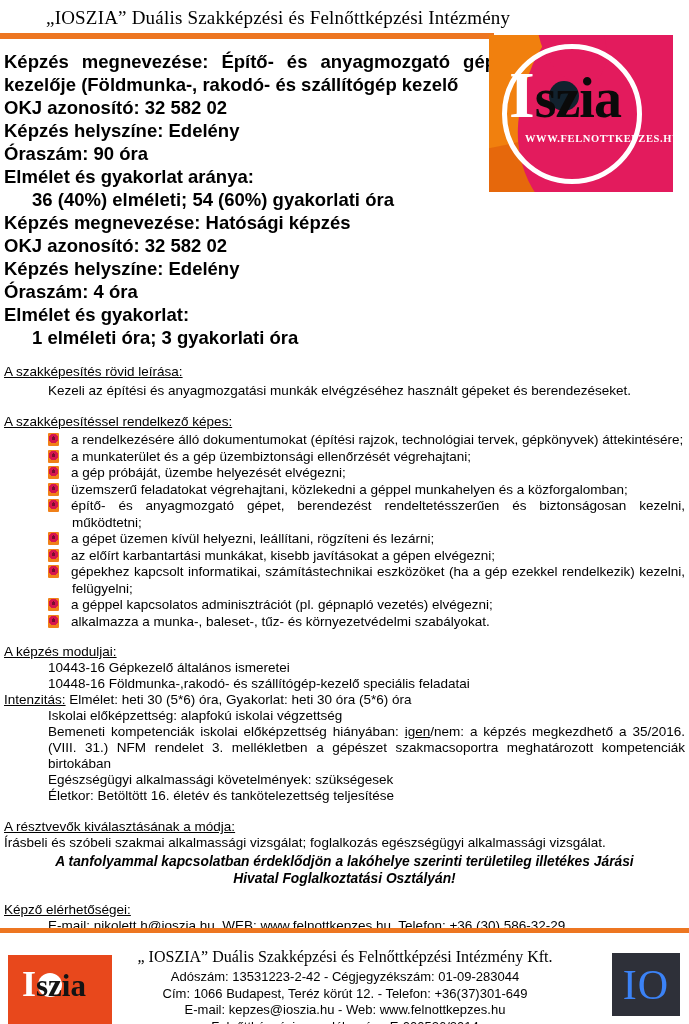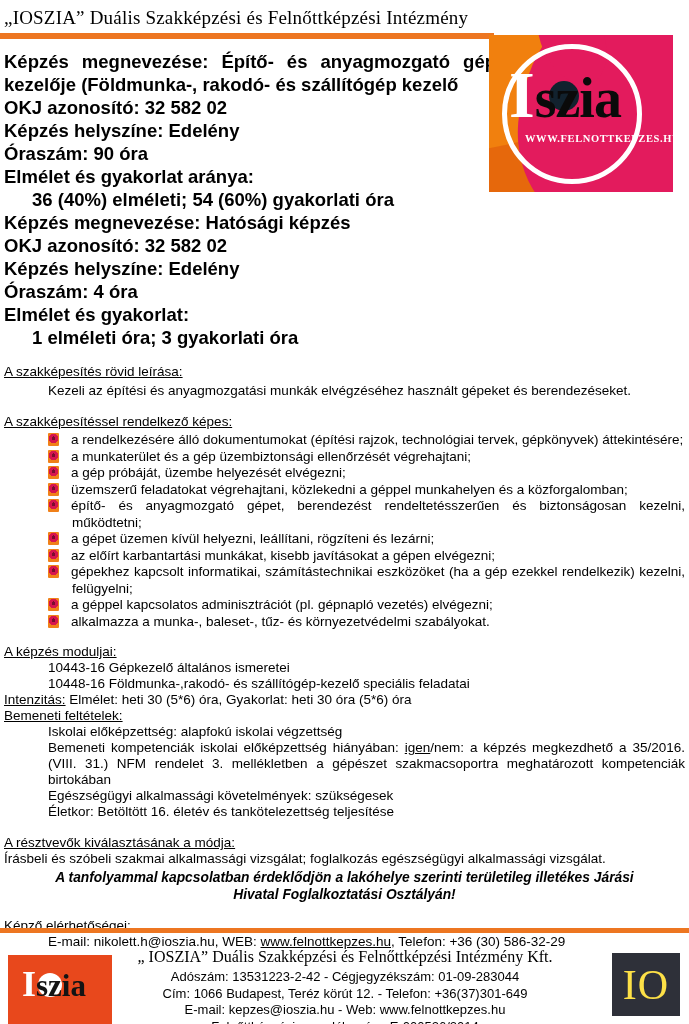--- a/index.html
+++ b/index.html
@@ -3,21 +3,21 @@
 <meta charset="utf-8">
 <style>
   html,body{margin:0;padding:0;}
   body{
     width:689px;height:1024px;position:relative;background:#fff;color:#000;
     font-family:"Liberation Sans","DejaVu Sans",sans-serif;overflow:hidden;
   }
   
   .header-title{
     font-family:"Liberation Serif","DejaVu Serif",serif;
-    font-size:19px;padding:7px 0 0 4px;letter-spacing:0.2px;
+    font-size:19px;padding:7px 0 0 4px;letter-spacing:0.2px;margin-left:42px;
   }
   .header-rule{width:494px;height:6px;background:#ED7621;margin-top:4px;}
   
   .logo{position:absolute;left:489px;top:35px;width:184px;height:157px;
         background:#F1800E;overflow:hidden;}
   .logo-swoosh{position:absolute;left:-60px;top:95px;width:300px;height:70px;
         background:#E4640C;transform:rotate(-12deg);opacity:.85;}
   .logo-pink-main{position:absolute;right:-38px;top:-34px;width:190px;height:230px;
         background:#E31B5D;border-radius:46%;transform:rotate(14deg);}
   .logo-petal{position:absolute;left:52px;top:-46px;width:62px;height:98px;
@@ -62,21 +62,21 @@
   .footer-center .fline{font-size:13px;line-height:16.5px;}
   .flogo{position:absolute;left:8px;top:955px;width:104px;height:69px;
         background:#E8481C;overflow:hidden;}
   .flogo-circle{position:absolute;left:30px;top:18px;width:24px;height:24px;
         background:#fff;border-radius:50%;}
   .flogo-word{position:absolute;left:14px;top:8px;
         font-family:"Liberation Serif","DejaVu Serif",serif;font-weight:bold;}
   .flogo-word .li{color:#fff;font-size:36px;}
   .flogo-word .lszia{color:#141414;font-size:31px;}
   .rlogo{position:absolute;left:612px;top:953px;width:68px;height:63px;
-        background:#2E3039;color:#fde047;display:flex;align-items:center;justify-content:center;
+        background:#2E3039;color:#3b82f6;display:flex;align-items:center;justify-content:center;
         font-family:"Liberation Serif","DejaVu Serif",serif;font-size:42px;letter-spacing:1px;}
 </style>
 </head>
 <body>
 
 <div class="header-title">„IOSZIA” Duális Szakképzési és Felnőttképzési Intézmény</div>
 <div class="header-rule"></div>
 
 <div class="logo">
   <div class="logo-swoosh"></div>
@@ -124,21 +124,20 @@
     <li><span class="bullet-icon"></span><span>a géppel kapcsolatos adminisztrációt (pl. gépnapló vezetés) elvégezni;</span></li>
     <li><span class="bullet-icon"></span><span>alkalmazza a munka-, baleset-, tűz- és környezetvédelmi szabályokat.</span></li>
   </ul>
 
   <div class="sec-heading" style="margin-top:14px;">A képzés moduljai:</div>
   <div class="ind">10443-16 Gépkezelő általános ismeretei</div>
   <div class="ind">10448-16 Földmunka-,rakodó- és szállítógép-kezelő speciális feladatai</div>
 
   <div><span class="inline-u">Intenzitás:</span><span> Elmélet: heti 30 (5*6) óra, Gyakorlat: heti 30 óra (5*6) óra</span></div>
 
-  <div class="sec-heading" style="margin-top:0;">Bemeneti feltételek:</div>
   <div class="ind">Iskolai előképzettség: alapfokú iskolai végzettség</div>
   <div class="ind just"><span>Bemeneti kompetenciák iskolai előképzettség hiányában: </span><span class="inline-u">igen</span><span>/nem: a képzés megkezdhető a 35/2016. (VIII. 31.) NFM rendelet 3. mellékletben a gépészet szakmacsoportra meghatározott kompetenciák birtokában</span></div>
   <div class="ind">Egészségügyi alkalmassági követelmények: szükségesek</div>
   <div class="ind">Életkor: Betöltött 16. életév és tankötelezettség teljesítése</div>
 
   <div class="sec-heading" style="margin-top:15px;">A résztvevők kiválasztásának a módja:</div>
   <div>Írásbeli és szóbeli szakmai alkalmassági vizsgálat; foglalkozás egészségügyi alkalmassági vizsgálat.</div>
 
   <div class="notice">A tanfolyammal kapcsolatban érdeklődjön a lakóhelye szerinti területileg illetékes Járási Hivatal Foglalkoztatási Osztályán!</div>
 

